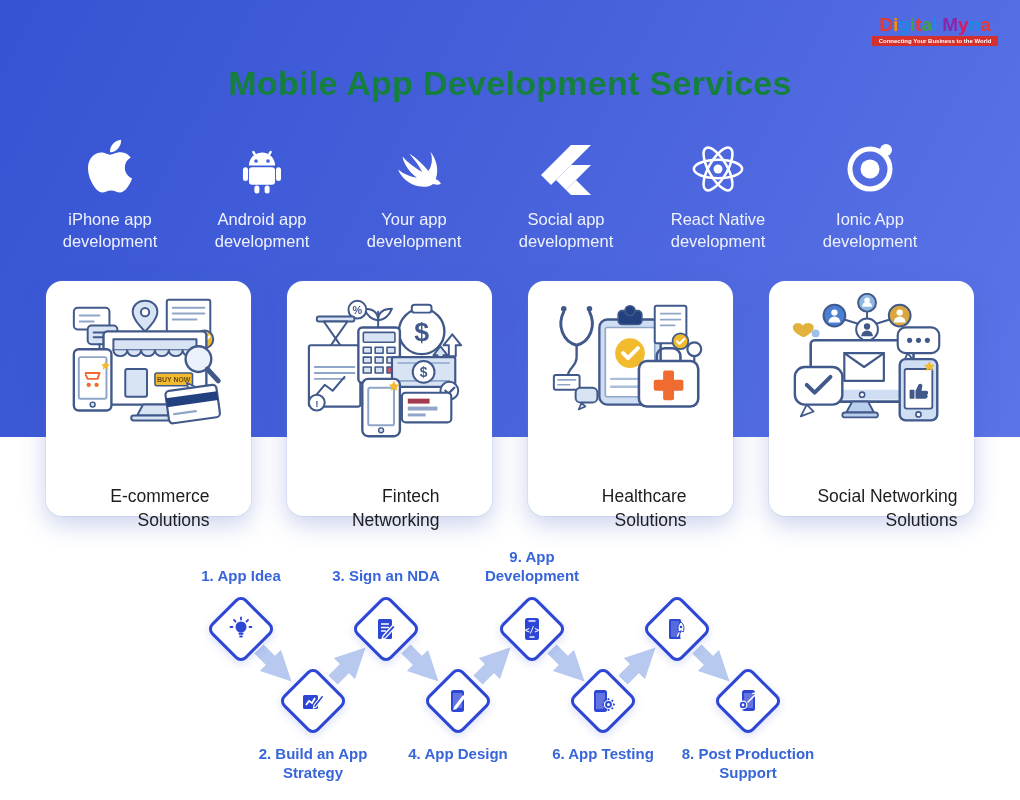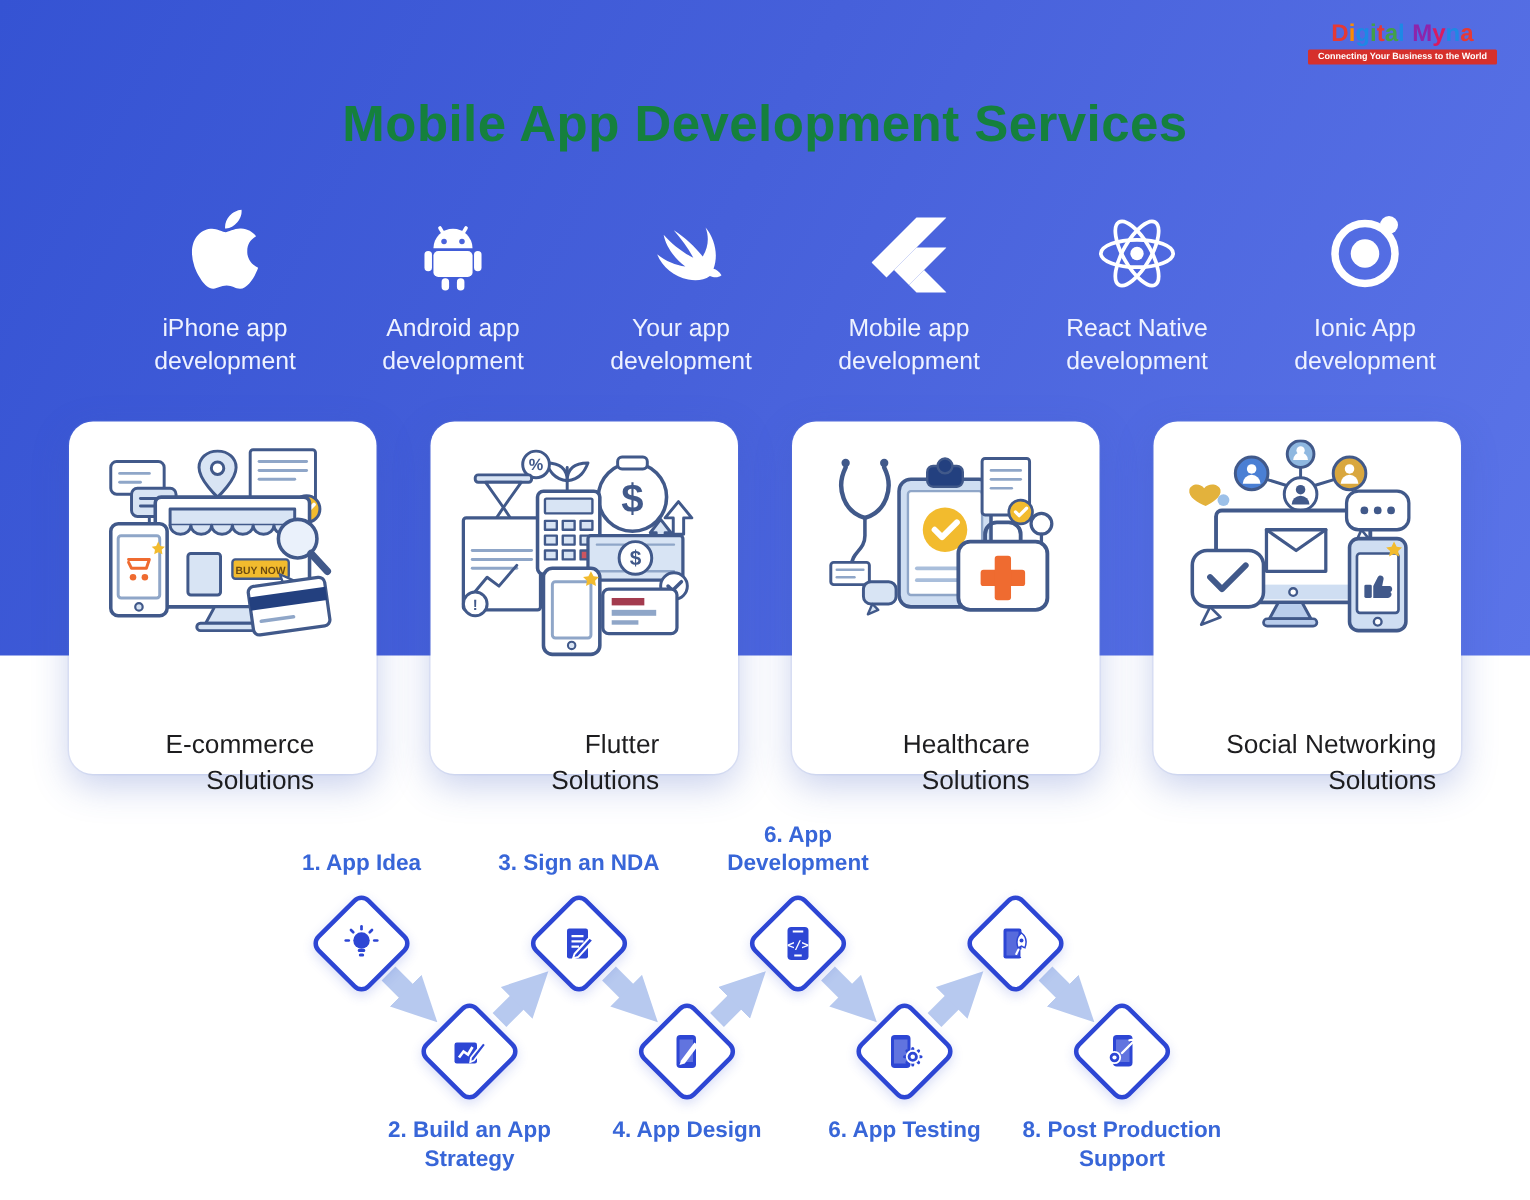--- a/index.html
+++ b/index.html
@@ -7,27 +7,27 @@
   .canvas{position:relative;width:1020px;height:800px;background:#ffffff;overflow:hidden;margin:0 auto;}
 
   
   .hero{position:absolute;left:0;top:0;width:1020px;height:437px;
         background:linear-gradient(118deg,#3553d3 0%,#4660da 45%,#5b74e8 100%);}
   .title{position:absolute;left:0;top:64px;width:1020px;text-align:center;
          color:#15803d;font-size:34px;font-weight:800;letter-spacing:.3px;}
 
   
   .logo{position:absolute;right:22px;top:15px;width:126px;text-align:center;}
-  .brand{font-size:16px;font-weight:800;line-height:1;white-space:nowrap;}
+  .brand{font-size:19px;font-weight:800;line-height:1;white-space:nowrap;}
   .brand .w2{margin-left:5px;}
   .tagline{margin-top:2px;background:#d6302c;color:#ffffff;font-size:6px;
            font-weight:700;padding:2px 2px;border-radius:1px;white-space:nowrap;}
 
   
-  .platforms{position:absolute;left:34px;top:130px;width:952px;display:flex;justify-content:flex-end;}
+  .platforms{position:absolute;left:34px;top:130px;width:952px;display:flex;justify-content:flex-start;}
   .platform{width:152px;display:flex;flex-direction:column;align-items:center;}
   .platform .icon-box{height:66px;display:flex;align-items:flex-end;justify-content:center;}
   .platform .p-label{margin-top:13px;color:#eef2ff;font-size:16.5px;line-height:1.32;text-align:center;}
 
   
   .cards{position:absolute;left:46px;top:281px;display:grid;grid-template-columns:repeat(4,205px);grid-gap:36px;}
   .card{height:235px;background:#ffffff;border-radius:16px;
         box-shadow:0 8px 24px rgba(60,90,190,.28),0 0 0 1px rgba(120,150,220,.12);
         display:flex;flex-direction:column;align-items:center;padding:0;box-sizing:border-box;}
   .card .illu{margin-top:12px;height:156px;display:flex;align-items:center;justify-content:center;}
@@ -99,21 +99,21 @@
       <div class="p-label">Your app development</div>
     </div>
     <div class="platform">
       <div class="icon-box">
         <svg width="50" height="52" viewBox="0 0 24 24">
           <path fill="#ffffff" d="M24 0L14.4 0L0 14.4L4.8 19.2Z"></path>
           <path fill="#ffffff" d="M24 9.6L14.4 9.6L7.2 16.8L12 21.6Z"></path>
           <path fill="#ffffff" d="M12 21.6L14.4 24L24 24L16.8 16.8Z"></path>
         </svg>
       </div>
-      <div class="p-label">Mobile app development</div>
+      <div class="p-label">Social app development</div>
     </div>
     <div class="platform">
       <div class="icon-box">
         <svg width="62" height="54" viewBox="0 0 56 56">
           <g stroke="#ffffff" stroke-width="2.6" fill="none">
             <ellipse cx="28" cy="28" rx="25" ry="9.5"></ellipse>
             <ellipse cx="28" cy="28" rx="25" ry="9.5" transform="rotate(60 28 28)"></ellipse>
             <ellipse cx="28" cy="28" rx="25" ry="9.5" transform="rotate(120 28 28)"></ellipse>
           </g>
           <circle cx="28" cy="28" r="4.6" fill="#ffffff"></circle>
@@ -231,21 +231,21 @@
           <rect x="108" y="106" width="22" height="5" fill="#a33b4e"></rect>
           <rect x="108" y="114" width="30" height="4" fill="#8fa6c8"></rect>
           <rect x="108" y="121" width="18" height="3" fill="#8fa6c8"></rect>
           <rect x="62" y="86" width="38" height="58" rx="6" fill="#ffffff" stroke="#41598a" stroke-width="2.4"></rect>
           <rect x="68" y="95" width="26" height="38" rx="2" fill="#ffffff" stroke="#8fa6c8" stroke-width="2"></rect>
           <circle cx="81" cy="138" r="2.5" fill="#d8e4f4" stroke="#41598a" stroke-width="1.4"></circle>
           <path d="M94 88l1.8 3.4 3.6.5-2.6 2.5.6 3.6-3.4-1.8-3.3 1.8.6-3.6-2.6-2.5 3.6-.5z" fill="#f2bb2e"></path>
         </svg>
       </div>
       <div class="c-label-wrap">
-          <div class="c-label" style="max-width:100px">Flutter Solutions</div>
+          <div class="c-label" style="max-width:100px">Fintech Networking</div>
         </div>
     </div>
 
     <div class="card">
       <div class="illu">
         <svg width="178" height="150" viewBox="0 0 180 150" fill="none" stroke-linecap="round" stroke-linejoin="round">
           <path d="M22 18c-7 14-1 30 13 34 14-4 20-20 13-34" stroke="#41598a" stroke-width="3" fill="none"></path>
           <circle cx="22" cy="15" r="2.8" fill="#41598a"></circle>
             <circle cx="48" cy="15" r="2.8" fill="#41598a"></circle>
           <path d="M35 52v12c0 10-9 11-9 20" stroke="#41598a" stroke-width="2.4" fill="none"></path>
@@ -342,21 +342,21 @@
       <line x1="406" y1="649" x2="428" y2="671" marker-end="url(#ah)"></line>
       <line x1="478" y1="680" x2="500" y2="658" marker-end="url(#ah)"></line>
       <line x1="552" y1="649" x2="574" y2="671" marker-end="url(#ah)"></line>
       <line x1="623" y1="680" x2="645" y2="658" marker-end="url(#ah)"></line>
       <line x1="697" y1="649" x2="719" y2="671" marker-end="url(#ah)"></line>
     </g>
   </svg>
 
   <div class="step-label" style="left:181px;top:566px;width:120px">1. App Idea</div>
   <div class="step-label" style="left:316px;top:566px;width:140px">3. Sign an NDA</div>
-  <div class="step-label" style="left:477px;top:547px;width:110px">6. App Development</div>
+  <div class="step-label" style="left:477px;top:547px;width:110px">9. App Development</div>
 
   <div class="step-label" style="left:258px;top:744px;width:110px">2. Build an App Strategy</div>
   <div class="step-label" style="left:393px;top:744px;width:130px">4. App Design</div>
   <div class="step-label" style="left:538px;top:744px;width:130px">6. App Testing</div>
   <div class="step-label" style="left:673px;top:744px;width:150px">8. Post Production Support</div>
 
   <div class="diamond" style="left:216px;top:604px">
     <div class="d-icon">
       <svg width="26" height="26" viewBox="0 0 26 26">
         <circle cx="13" cy="11" r="5.5" fill="#2d46d4"></circle>

